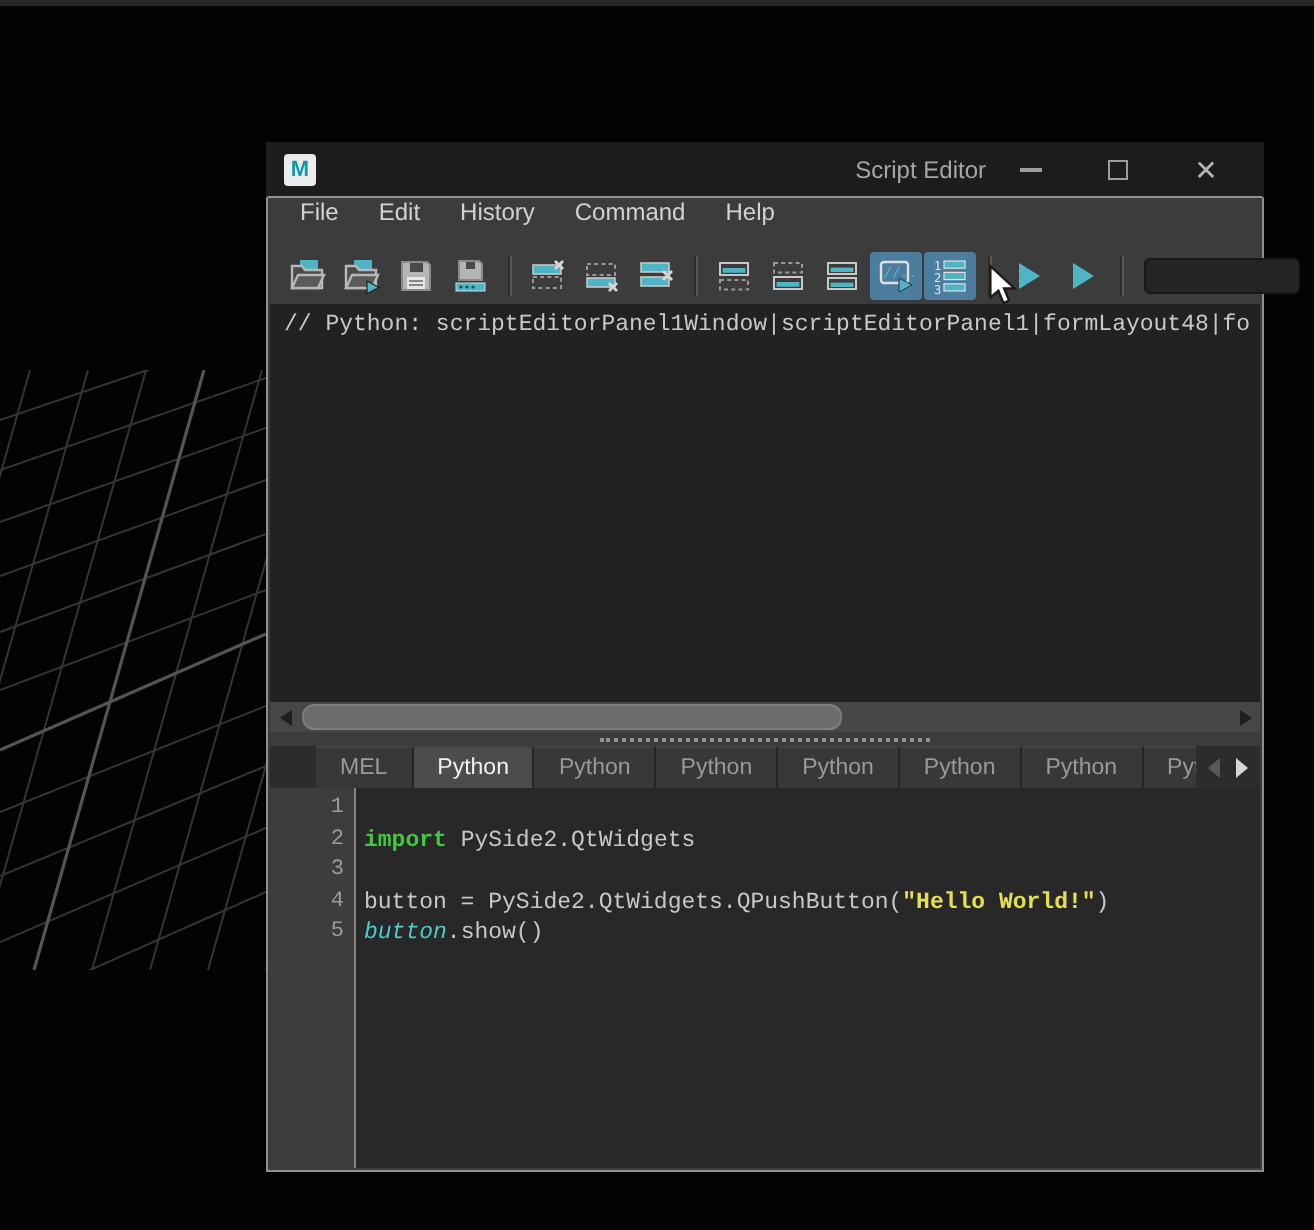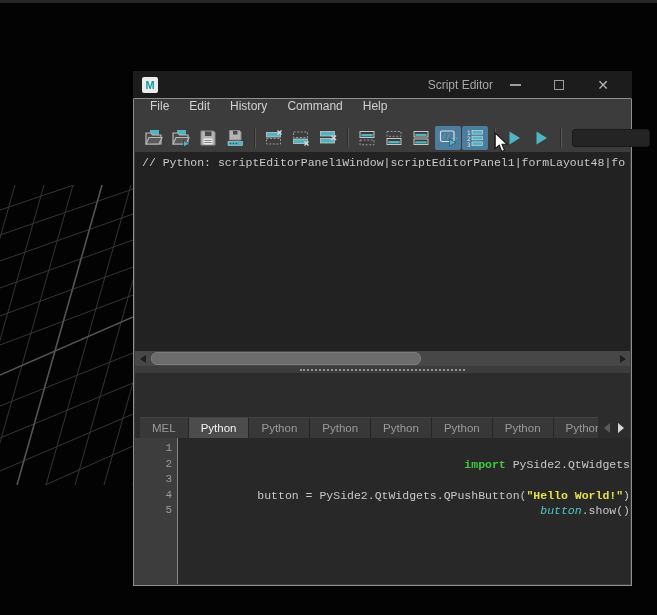--- a/index.html
+++ b/index.html
@@ -45,36 +45,36 @@
   .hs-arrow.left { left:1px; } .hs-arrow.right { right:1px; }
   .tri-left  { width:0; height:0; border-top:4.5px solid transparent; border-bottom:4.5px solid transparent; border-right:6px solid #1f1f1f; }
   .tri-right { width:0; height:0; border-top:4.5px solid transparent; border-bottom:4.5px solid transparent; border-left:6px solid #1f1f1f; }
   .hs-thumb { position:absolute; left:16px; top:1px; width:270px; height:12.5px; background:#6c6c6c;
      border:1px solid #7d7d7d; border-radius:6px; }
 
   .splitter { flex:0 0 7px; display:flex; align-items:center; justify-content:center; }
   .splitter-handle { width:165px; border-top:2px dotted #939393; }
 
   .tabbar { flex:0 0 21px; margin:0 1px; background:#2c2c2c; display:flex; align-items:flex-end; }
-  #tabs-scroll { display:flex; flex:1; overflow:hidden; padding-left:5px;margin-top:44px; }
+  #tabs-scroll { display:flex; flex:1; overflow:hidden; padding-left:23px; }
   .tab { height:21px; line-height:21px; padding:0 12px; font-size:11.5px; color:#9a9a9a;
      background:#383838; border-right:1px solid #262626; border-top:1px solid #444;
      white-space:nowrap; flex:0 0 auto; }
   .tab.active { background:#4c4c4c; color:#f2f2f2; }
   .tab-arrows { flex:0 0 auto; display:flex; align-items:center; gap:8px; padding:0 6px; height:21px; }
   .ta-left  { width:0; height:0; border-top:5px solid transparent; border-bottom:5px solid transparent; border-right:6.5px solid #5a5a5a; }
   .ta-right { width:0; height:0; border-top:5px solid transparent; border-bottom:5px solid transparent; border-left:6.5px solid #d6d6d6; }
 
   .editor { flex:1; display:flex; margin:0 1px 1px; overflow:hidden; }
   .gutter { flex:0 0 43px; background:#3d3d3d; border-right:1px solid #858585; padding-top:3px; }
   .ln { height:15.5px; line-height:15.5px; text-align:right; padding-right:5px;
      font-family:"Liberation Mono",monospace; font-size:11px; color:#9c9c9c; }
   .code { flex:1; background:#282828; padding:3px 0 0 4px;
      font-family:"Liberation Mono",monospace; font-size:11.5px; }
-  .code-line { height:15.5px; line-height:15.5px; white-space:pre; color:#c8c8c8;text-align:right; }
+  .code-line { height:15.5px; line-height:15.5px; white-space:pre; color:#c8c8c8; }
   .seg-keyword { color:#3fca3f; font-weight:bold; }
   .seg-plain   { color:#c8c8c8; }
   .seg-string  { color:#e6e04d; font-weight:bold; }
   .seg-object  { color:#4ecaca; font-style:italic; font-weight:normal; }
 
   #mouse-cursor { position:absolute; left:494px; top:132px; width:15px; height:22px; z-index:20; }
 </style>
 </head>
 <body>
 

